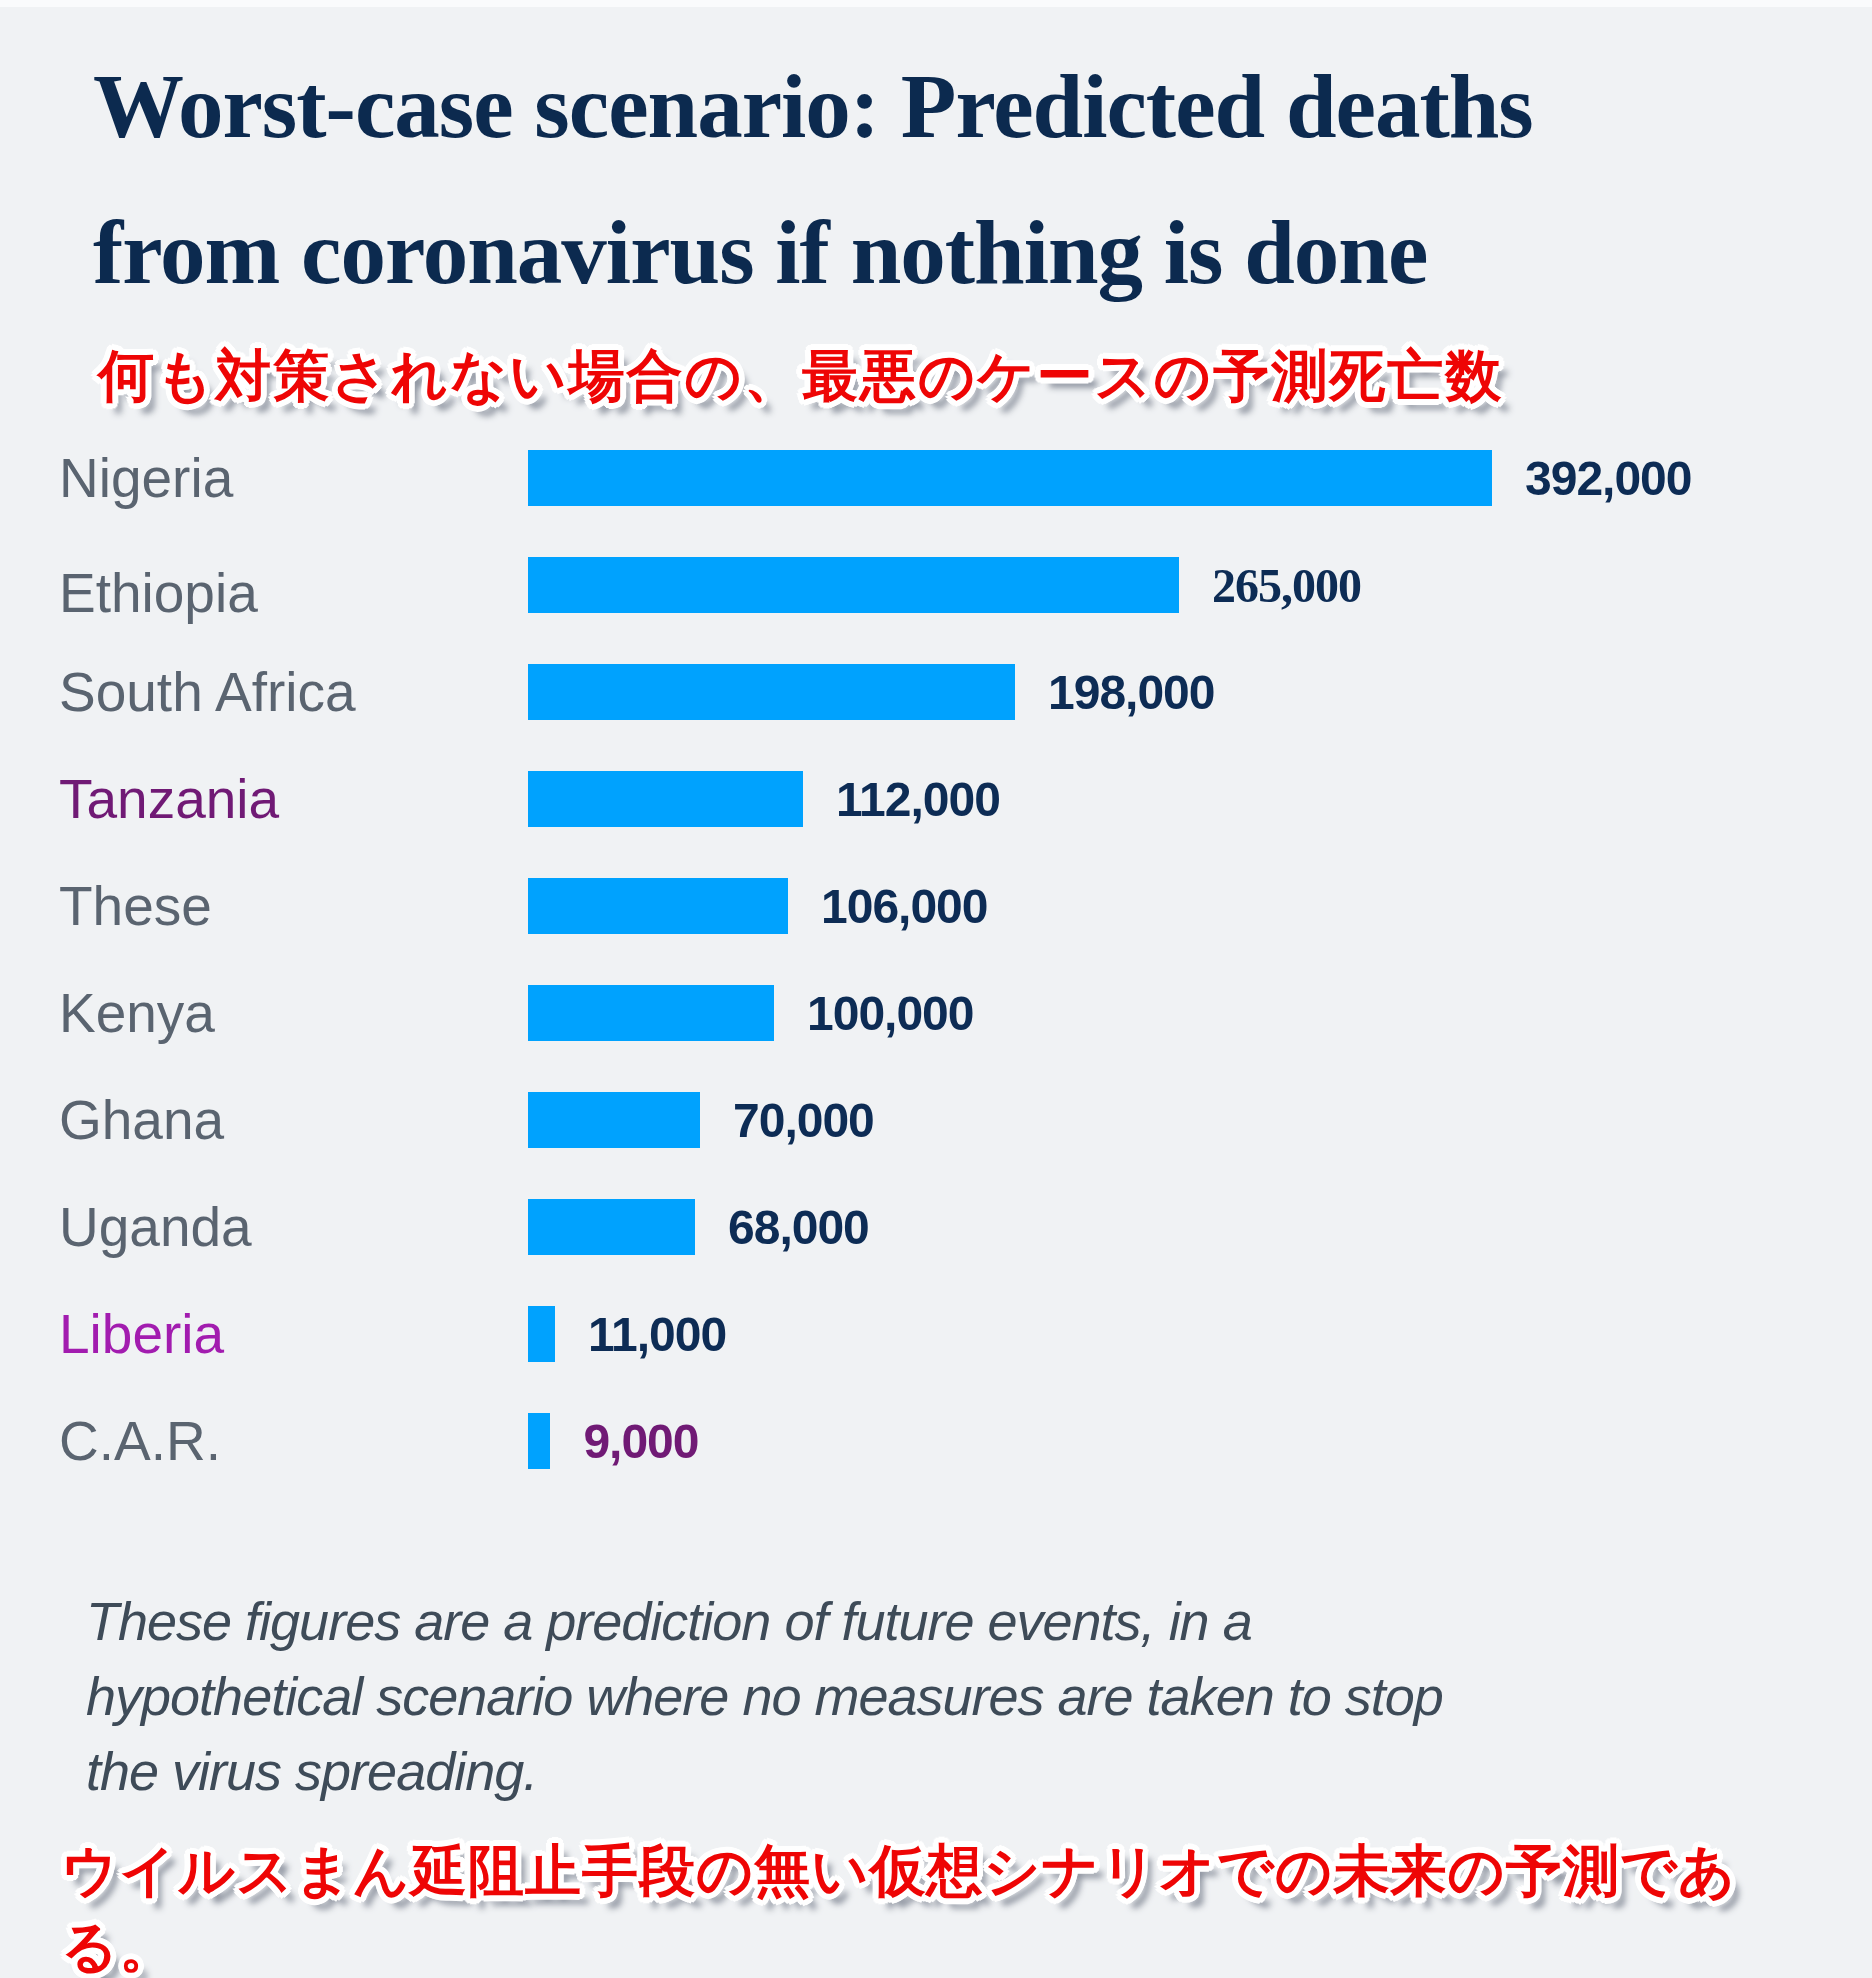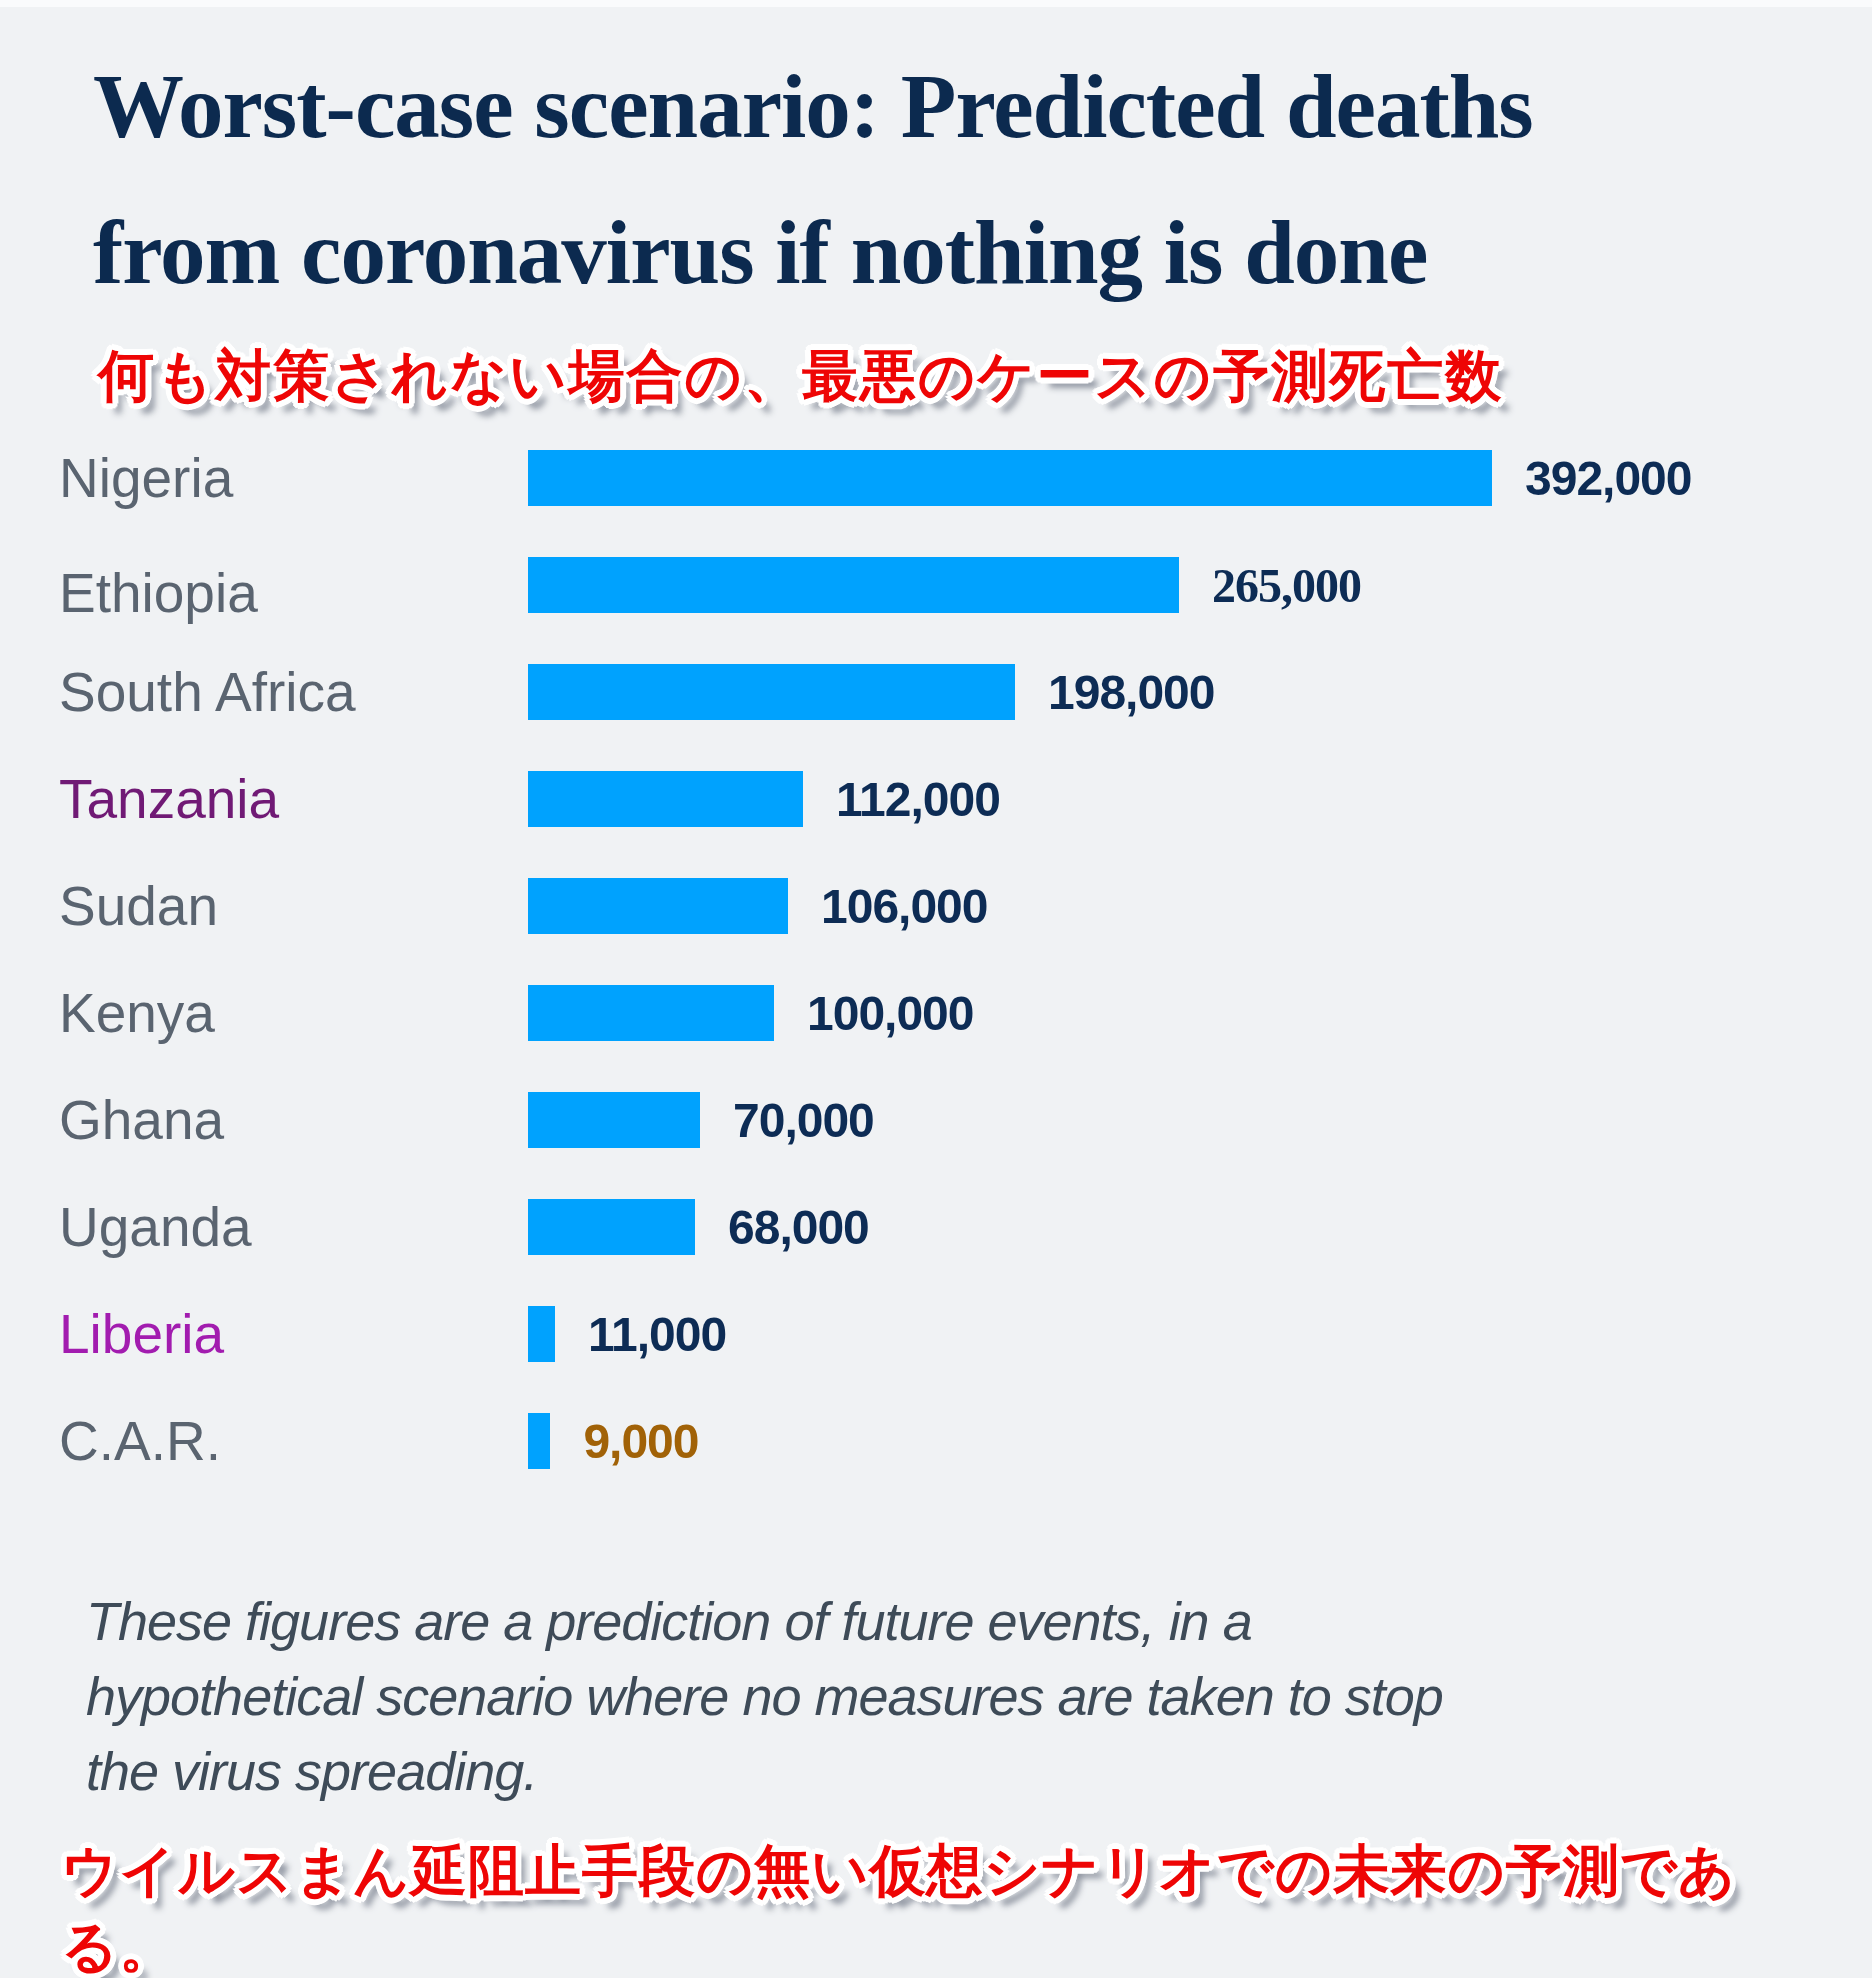--- a/index.html
+++ b/index.html
@@ -137,21 +137,21 @@
         </div>
       </div>
       <div class="row">
         <div class="row-label" style="color: #701a75;">Tanzania</div>
         <div class="row-track">
           <div class="bar" style="background: rgb(0, 162, 254); width: 275px;"></div>
           <div class="row-value" style="color: rgb(13, 44, 85);">112,000</div>
         </div>
       </div>
       <div class="row">
-        <div class="row-label" style="color: rgb(90, 100, 112);">Sudan</div>
+        <div class="row-label" style="color: rgb(90, 100, 112);">These</div>
         <div class="row-track">
           <div class="bar" style="background: rgb(0, 162, 254); width: 260px;"></div>
           <div class="row-value" style="color: rgb(13, 44, 85);">106,000</div>
         </div>
       </div>
       <div class="row">
         <div class="row-label" style="color: rgb(90, 100, 112);">Kenya</div>
         <div class="row-track">
           <div class="bar" style="background: rgb(0, 162, 254); width: 246px;"></div>
           <div class="row-value" style="color: rgb(13, 44, 85);">100,000</div>
@@ -175,21 +175,21 @@
         <div class="row-label" style="color: #a21caf;">Liberia</div>
         <div class="row-track">
           <div class="bar" style="background: rgb(0, 162, 254); width: 27px;"></div>
           <div class="row-value" style="color: rgb(13, 44, 85);">11,000</div>
         </div>
       </div>
       <div class="row">
         <div class="row-label" style="color: rgb(90, 100, 112);">C.A.R.</div>
         <div class="row-track">
           <div class="bar" style="background: rgb(0, 162, 254); width: 22.4px;"></div>
-          <div class="row-value" style="color: #a16207;">9,000</div>
+          <div class="row-value" style="color: #701a75;">9,000</div>
         </div>
       </div>
     </div>
 
   <div class="note">
     <div>These figures are a prediction of future events, in a</div>
     <div>hypothetical scenario where no measures are taken to stop</div>
     <div>the virus spreading.</div>
   </div>
 

